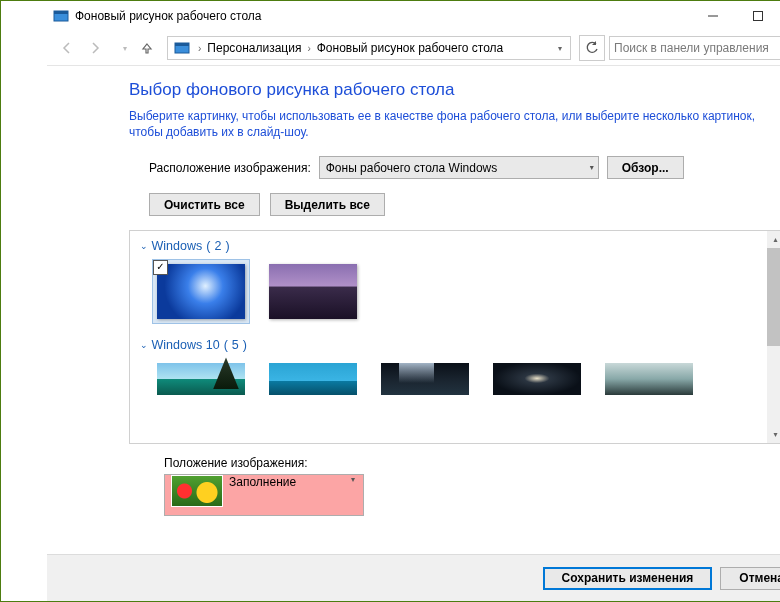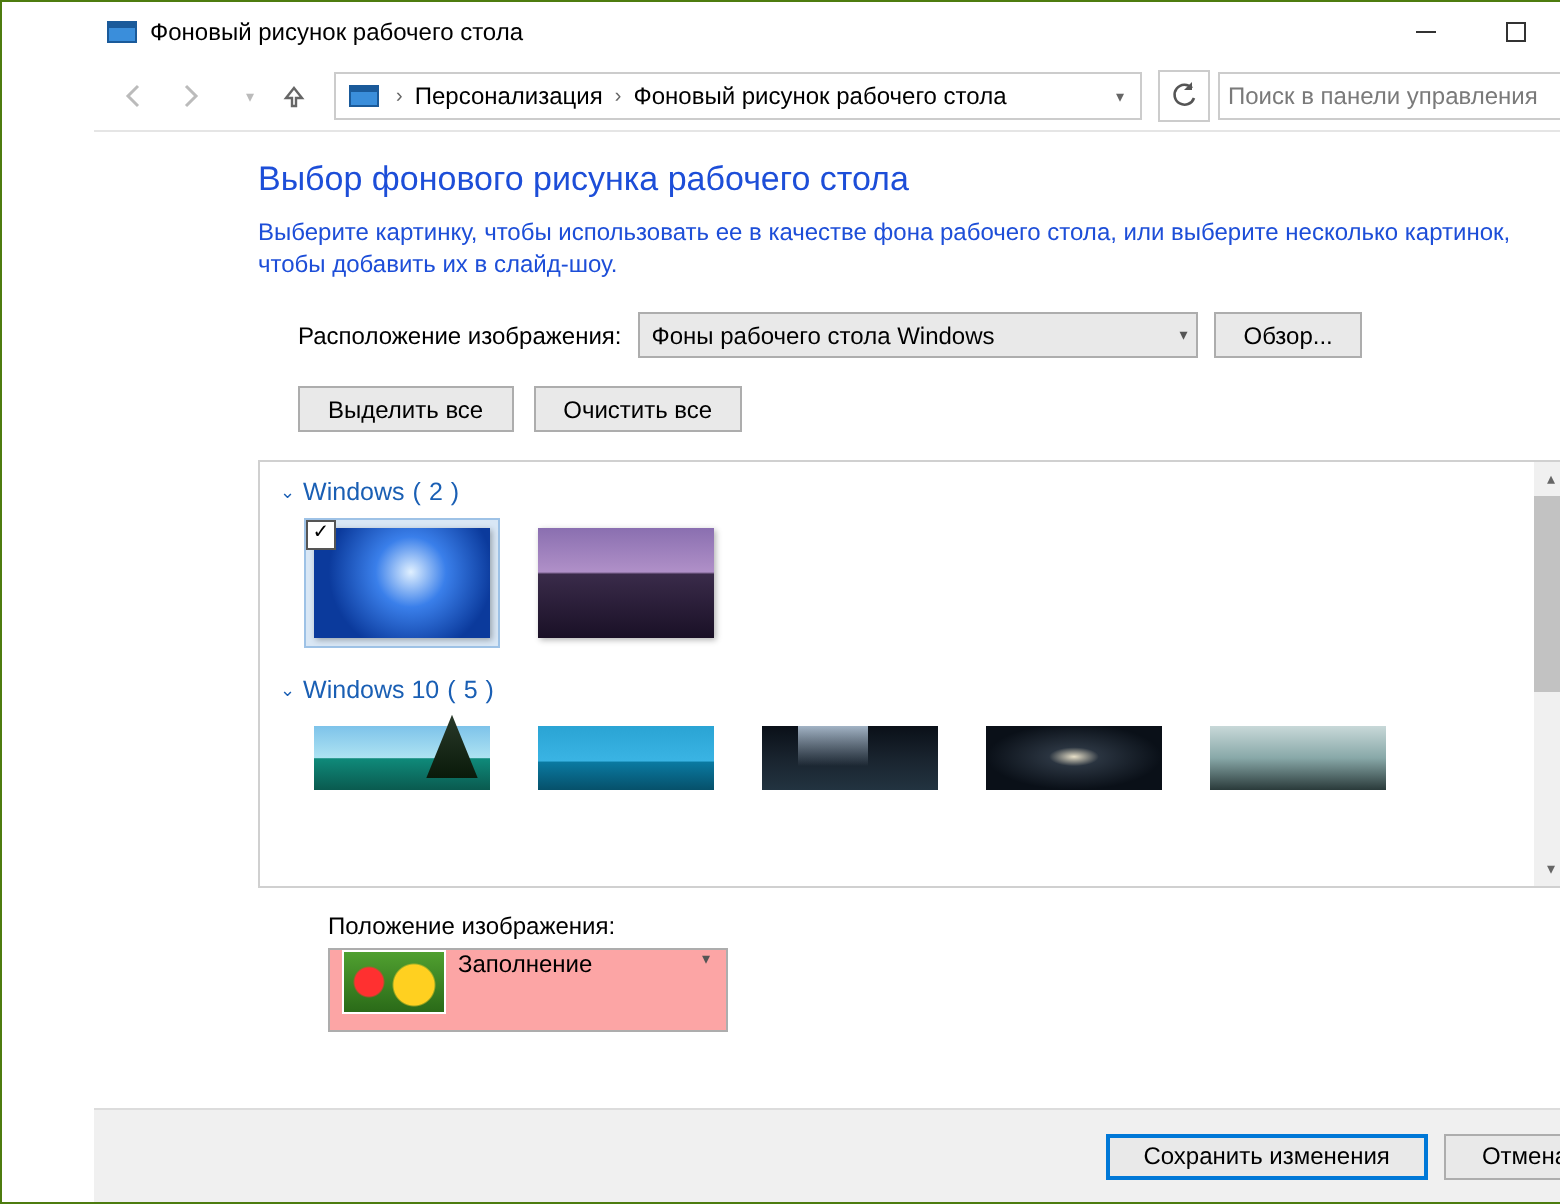--- a/index.html
+++ b/index.html
@@ -170,20 +170,21 @@
   }
   .btn {
     border: 1px solid #adadad;
     background: #e9e9e9;
     height: 21px;
     padding: 0 14px;
     font-size: 12px;
     display: inline-flex;
     align-items: center;
     justify-content: center;
+    font-weight: bold;
   }
   .btn.default {
     border: 1px solid #0078d7;
     box-shadow: inset 0 0 0 1px #0078d7;
   }
   
   .grid-box {
     border: 1px solid #d0d0d0;
     height: 200px;
     position: relative;
@@ -407,24 +408,24 @@
         <span>Фоны рабочего стола Windows</span>
         <span class="arrow">▾</span>
       </div>
       <div class="btn">
           <span>Обзор...</span>
         </div>
     </div>
 
     <div class="row" style="gap:10px;">
       <div class="btn">
+          <span>Очистить все</span>
+        </div>
+      <div class="btn">
           <span>Выделить все</span>
-        </div>
-      <div class="btn">
-          <span>Очистить все</span>
         </div>
     </div>
 
     <div class="grid-box">
       <div class="group-header">
         <span class="chev">⌄</span>
         <span>Windows</span>
         <span>(</span>
           <span>2</span>
           <span>)</span>

